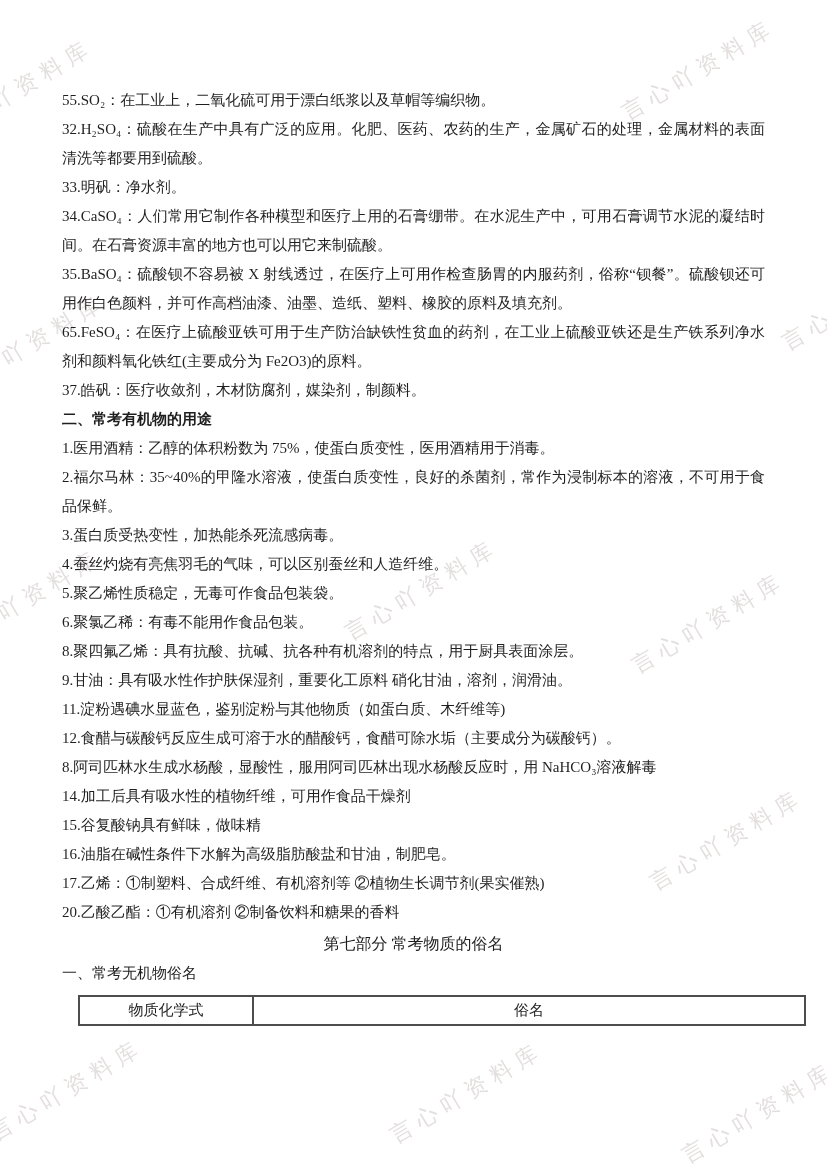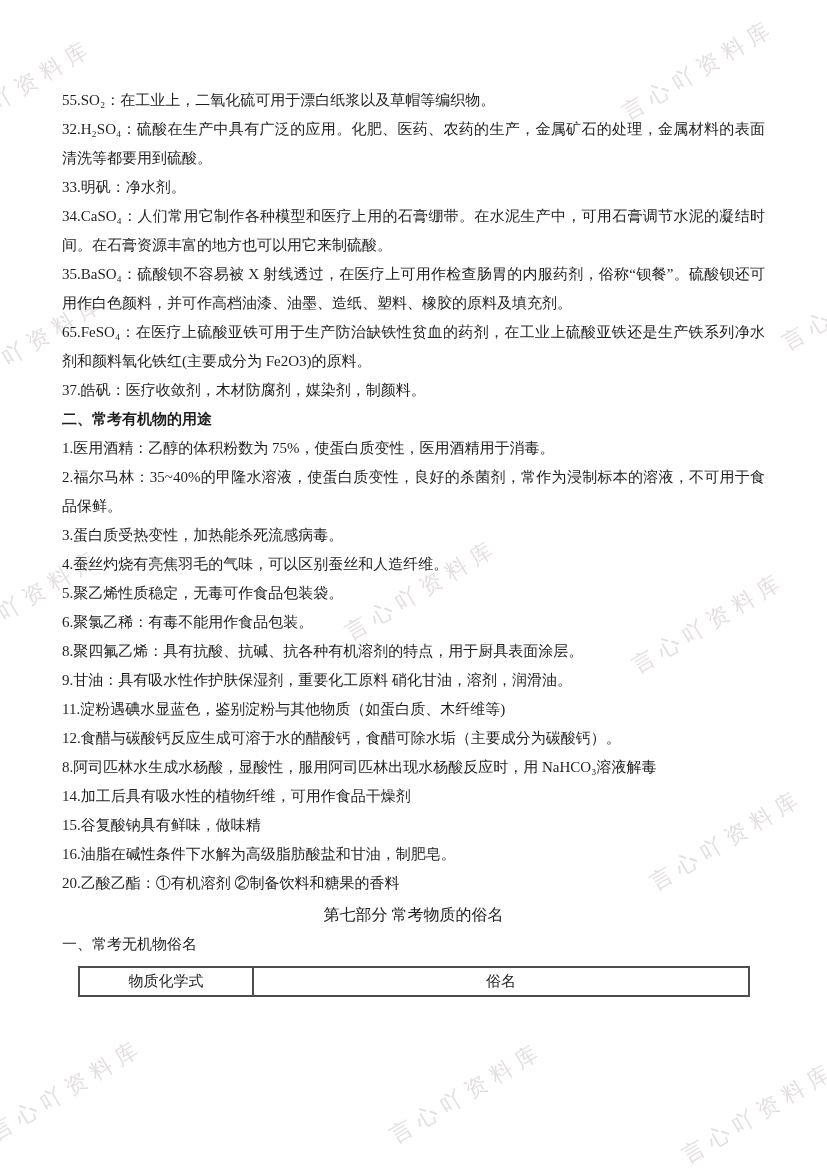--- a/index.html
+++ b/index.html
@@ -44,21 +44,21 @@
     text-align: center;
   }
   .sub-heading {
     margin: 0;
     font-size: 15px;
     line-height: 29px;
   }
   table.common-names {
     border-collapse: collapse;
     margin: 7px 0 0 16px;
-    width: 672px;
+    width: 728px;
     table-layout: fixed;
   }
   table.common-names th {
     border: 2px solid #4d4d4d;
     height: 27px;
     font-size: 15px;
     font-weight: normal;
     text-align: center;
     padding: 0;
   }
@@ -111,20 +111,21 @@
     <p class="item">5.聚乙烯性质稳定，无毒可作食品包装袋。</p>
     <p class="item">6.聚氯乙稀：有毒不能用作食品包装。</p>
     <p class="item">8.聚四氟乙烯：具有抗酸、抗碱、抗各种有机溶剂的特点，用于厨具表面涂层。</p>
     <p class="item">9.甘油：具有吸水性作护肤保湿剂，重要化工原料 硝化甘油，溶剂，润滑油。</p>
     <p class="item">11.淀粉遇碘水显蓝色，鉴别淀粉与其他物质（如蛋白质、木纤维等)</p>
     <p class="item">12.食醋与碳酸钙反应生成可溶于水的醋酸钙，食醋可除水垢（主要成分为碳酸钙）。</p>
     <p class="item">8.阿司匹林水生成水杨酸，显酸性，服用阿司匹林出现水杨酸反应时，用 NaHCO₃溶液解毒</p>
     <p class="item">14.加工后具有吸水性的植物纤维，可用作食品干燥剂</p>
     <p class="item">15.谷复酸钠具有鲜味，做味精</p>
     <p class="item">16.油脂在碱性条件下水解为高级脂肪酸盐和甘油，制肥皂。</p>
+    <p class="item">17.乙烯：①制塑料、合成纤维、有机溶剂等 ②植物生长调节剂(果实催熟)</p>
     <p class="item">20.乙酸乙酯：①有机溶剂 ②制备饮料和糖果的香料</p>
 
     <p class="part-title">第七部分 常考物质的俗名</p>
     <p class="sub-heading">一、常考无机物俗名</p>
 
     <table class="common-names">
       <tbody>
           <tr>
         <th class="col-formula">物质化学式</th>
         <th class="col-common">俗名</th>

